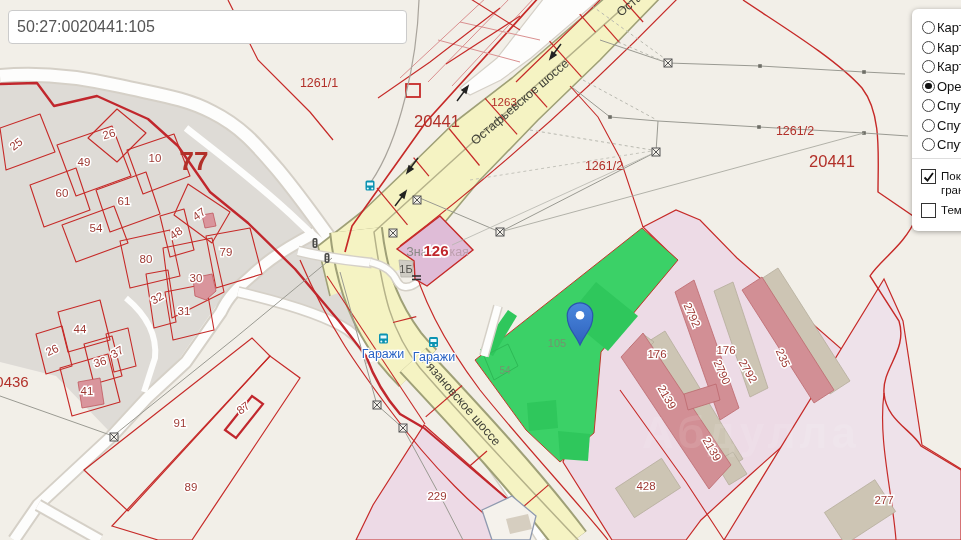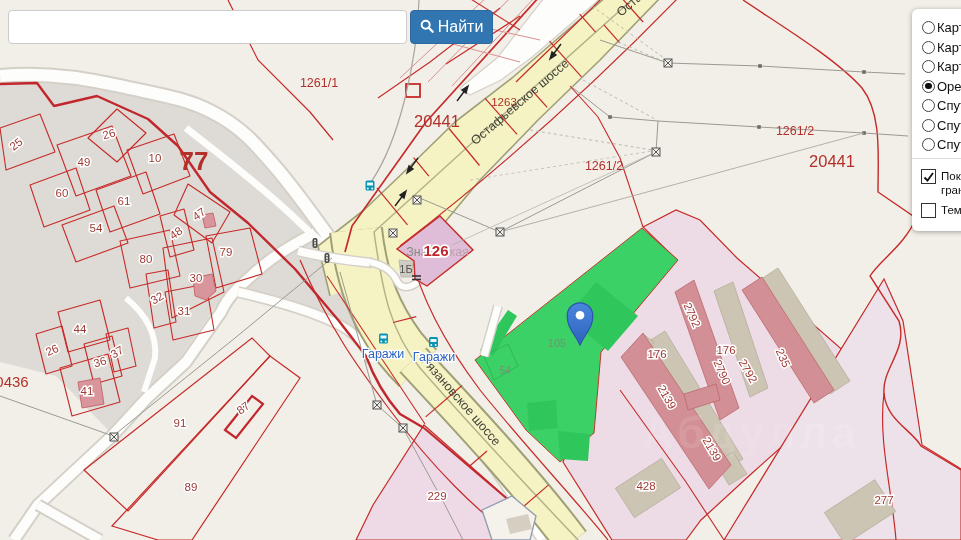--- a/index.html
+++ b/index.html
@@ -393,26 +393,22 @@
 
   <text x="557" y="347" font-size="11" fill="#74936f" text-anchor="middle">105</text>
   <text x="505" y="374" font-size="10" fill="#74936f" text-anchor="middle">54</text>
   </g>
 
   <text x="642" y="448" font-family="Liberation Sans, sans-serif" font-size="44" font-weight="bold" fill="#ffffff" fill-opacity="0.10" letter-spacing="4">Абдулла</text>
 </svg>
 
 <div id="searchbox" style="position:absolute;left:8px;top:10px;width:399px;height:34px;background:#ffffff;border:1px solid #cbcbcb;border-radius:4px;box-sizing:border-box;"></div>
 
-
-<div id="findbtn" style="position:absolute;left:410px;top:10px;width:83px;height:34px;background:#3276b1;border:1px solid #2c699e;border-radius:4px;box-sizing:border-box;color:#ffffff;font-size:16px;line-height:32px;text-align:center;">
-<svg width="14" height="14" viewBox="0 0 16 16" style="vertical-align:-1px;margin-right:4px;">
-        <circle cx="6.5" cy="6.5" r="4.6" fill="none" stroke="#ffffff" stroke-width="2.2"></circle>
-        <line x1="10" y1="10" x2="14.5" y2="14.5" stroke="#ffffff" stroke-width="2.6" stroke-linecap="round"></line>
-      </svg>Найти</div>
+<div style="position:absolute;left:17px;top:18px;font-size:16px;color:#555555;">50:27:0020441:105</div>
+
 
 <div id="panel" style="position:absolute;left:912px;top:9px;width:70px;height:222px;background:#ffffff;border-radius:6px;box-shadow:0 1px 5px rgba(0,0,0,0.35);overflow:hidden;">
 
   <div style="position:absolute;left:10px;top:9px;font-size:13px;color:#111111;white-space:nowrap;line-height:19.5px;">
     <div><span style="display:inline-block;width:11px;height:11px;border:1.2px solid #444444;border-radius:50%;vertical-align:-2px;"></span><span style="margin-left:2px;">Карта</span></div>
     <div><span style="display:inline-block;width:11px;height:11px;border:1.2px solid #444444;border-radius:50%;vertical-align:-2px;"></span><span style="margin-left:2px;">Карта</span></div>
     <div><span style="display:inline-block;width:11px;height:11px;border:1.2px solid #444444;border-radius:50%;vertical-align:-2px;"></span><span style="margin-left:2px;">Карта</span></div>
     <div><span style="display:inline-block;width:11px;height:11px;border:1.2px solid #444444;border-radius:50%;vertical-align:-2px;position:relative;"><span style="position:absolute;left:2.3px;top:2.3px;width:6.4px;height:6.4px;background:#111111;border-radius:50%;"></span></span><span style="margin-left:2px;">Орео</span></div>
     <div><span style="display:inline-block;width:11px;height:11px;border:1.2px solid #444444;border-radius:50%;vertical-align:-2px;"></span><span style="margin-left:2px;">Спутн</span></div>
     <div><span style="display:inline-block;width:11px;height:11px;border:1.2px solid #444444;border-radius:50%;vertical-align:-2px;"></span><span style="margin-left:2px;">Спутн</span></div>

